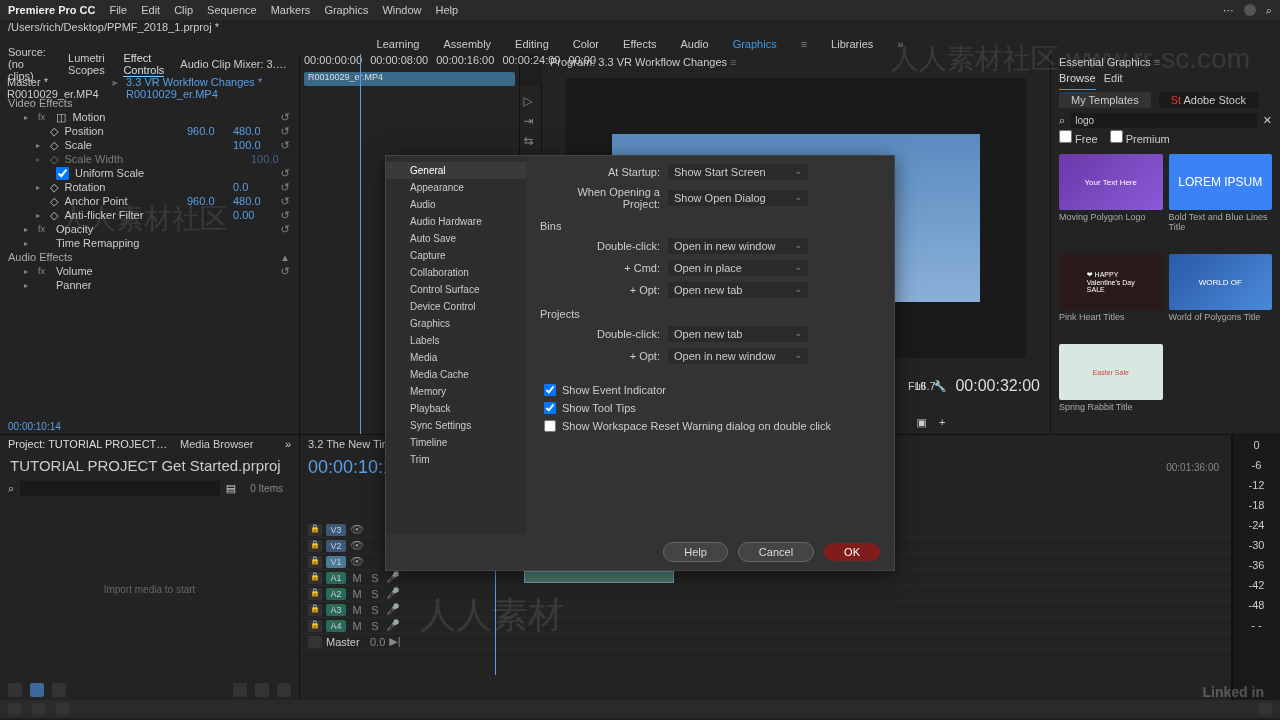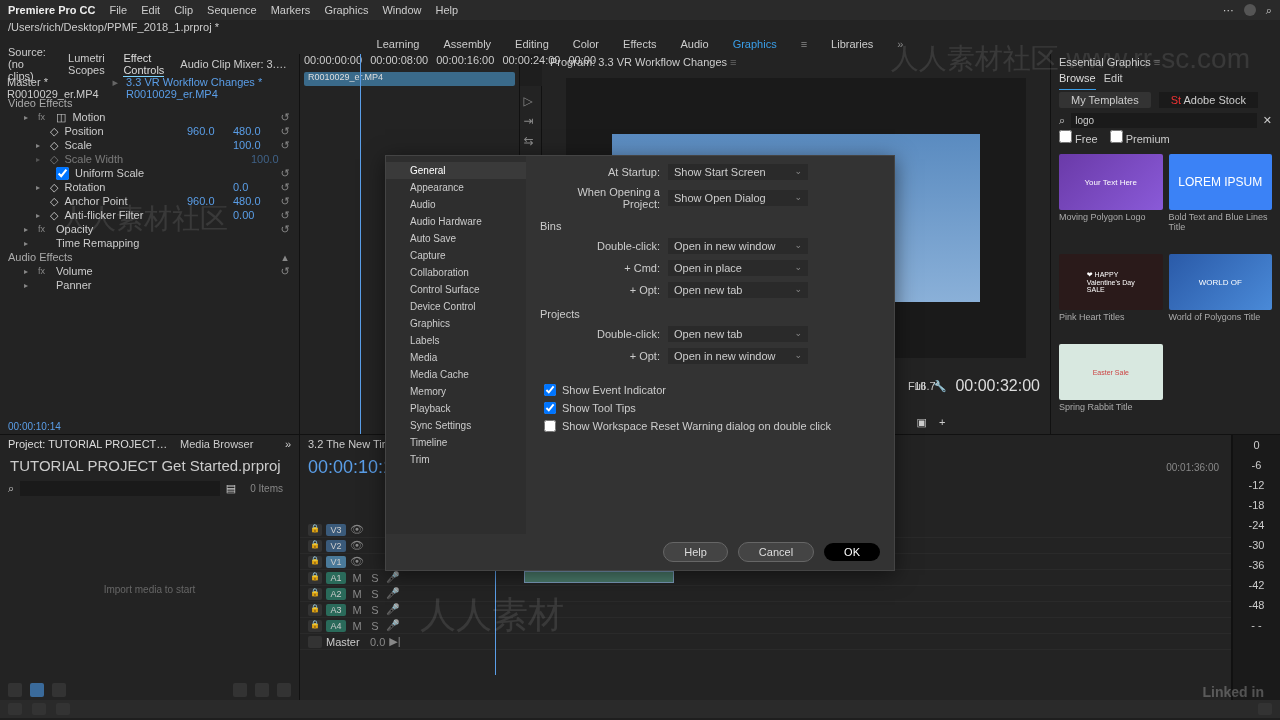--- a/index.html
+++ b/index.html
@@ -90,21 +90,21 @@
 .pref-row{display:flex;align-items:center;gap:8px}
 .pref-row .plbl{width:120px;text-align:right;color:#ccc}
 .pref-row .psel{flex:0 0 140px;background:#2a2a2a;padding:2px 6px;display:flex;justify-content:space-between;color:#ccc}
 .pref-row .psel .cv{color:#888;font-size:9px}
 .pref-sec{color:#ccc;margin-top:4px}
 .pref-chk{display:flex;align-items:center;gap:6px;padding-left:4px}
 .pref-chk input{width:12px;height:12px}
 .modal-foot{height:36px;display:flex;justify-content:flex-end;align-items:center;gap:10px;padding:0 14px}
 .btn{padding:3px 20px;border-radius:10px;font-size:11px;cursor:pointer}
 .btn.help,.btn.cancel{background:#444;border:1px solid #666;color:#ddd}
-.btn.ok{background:#000000;color:#fff;border:none}
+.btn.ok{background:#7f1d1d;color:#fff;border:none}
 .watermark{position:absolute;font-size:28px;color:rgba(255,255,255,0.1);pointer-events:none}
 .linkedin{position:absolute;right:16px;bottom:20px;font-size:14px;color:rgba(255,255,255,0.25);font-weight:600}
 </style>
 </head>
 <body>
 
 <div class="menubar">
   <span class="app-title">Premiere Pro CC</span>
   <span>File</span>
   <span>Edit</span>

